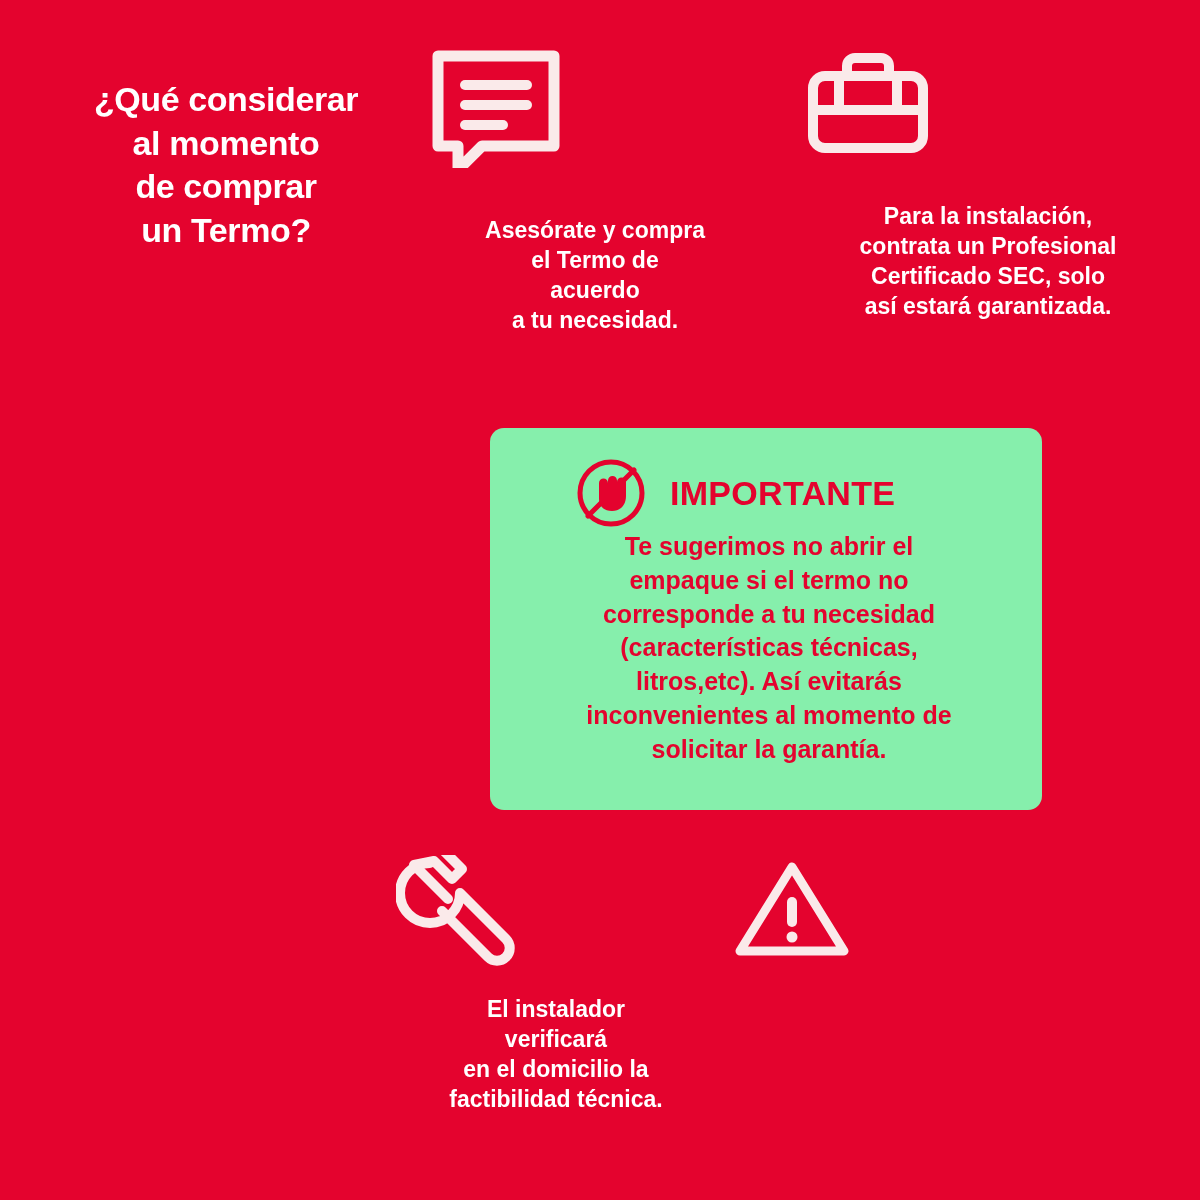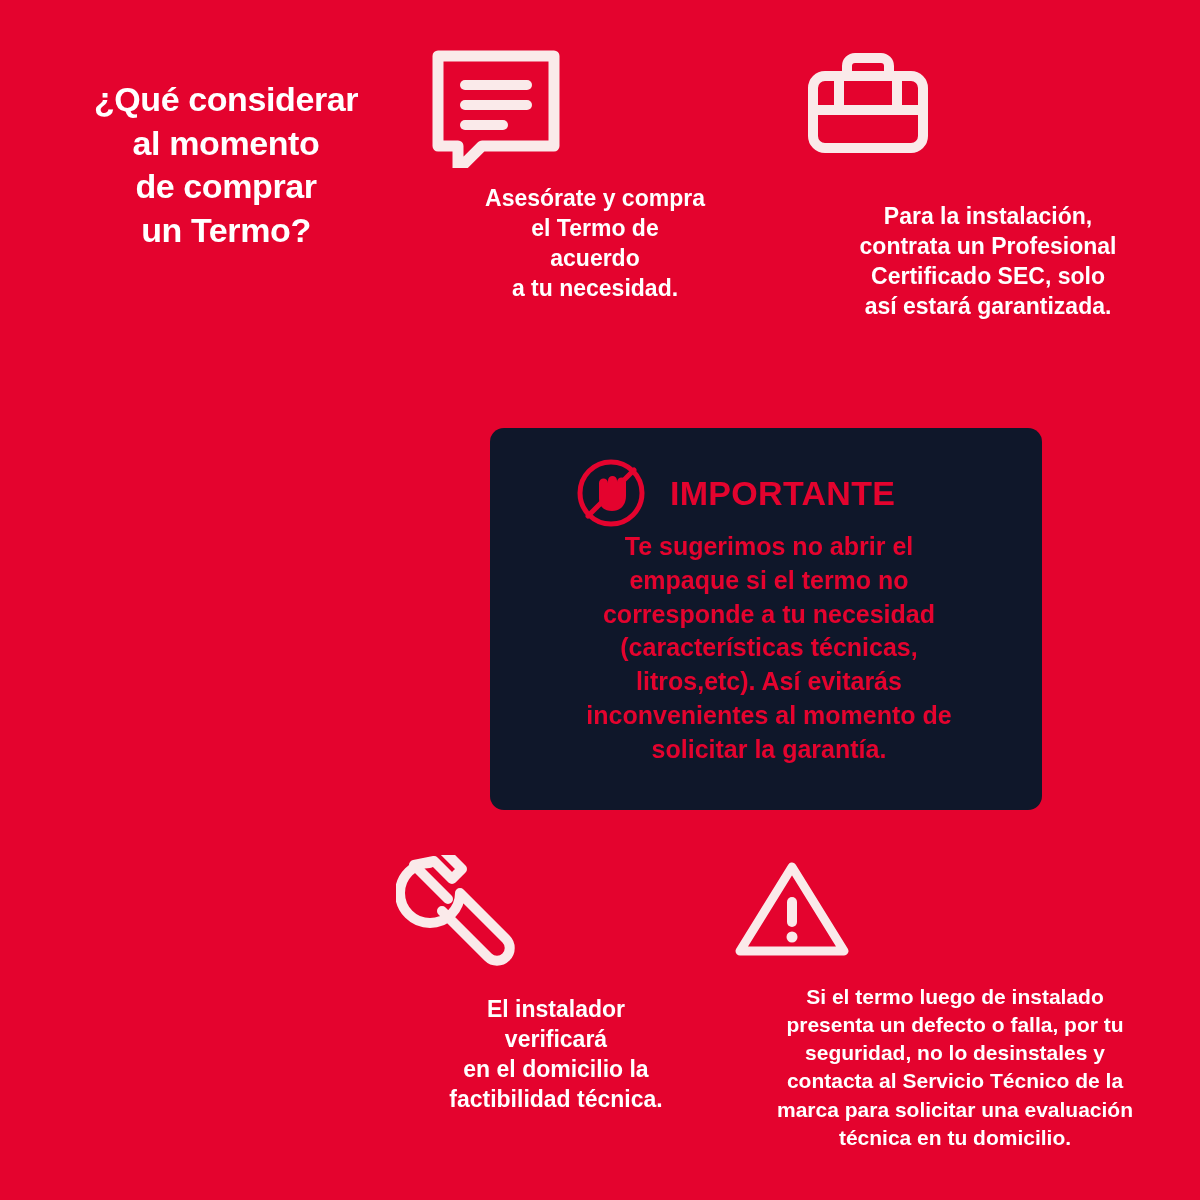--- a/index.html
+++ b/index.html
@@ -51,21 +51,21 @@
   }
 
   
   #item-advice {
     left: 430px;
     top: 48px;
     width: 330px;
   }
   #item-advice .item-text {
     font-size: 23px;
-    margin-top: 16px;
+    margin-top: 48px;
   }
 
   
   #item-install {
     left: 803px;
     top: 48px;
     width: 370px;
   }
   #item-install .item-text {
     font-size: 23px;
@@ -95,21 +95,21 @@
     line-height: 1.34;
   }
 
   
   .card {
     position: absolute;
     left: 490px;
     top: 428px;
     width: 552px;
     height: 382px;
-    background: #0f172a;
+    background: #86efac;
     border-radius: 14px;
     box-sizing: border-box;
     padding: 28px 34px 24px 40px;
   }
   .card-head {
     display: flex;
     align-items: center;
     gap: 22px;
     padding-left: 44px;
   }
@@ -204,21 +204,15 @@
   </div>
 
   <div class="item" id="item-fault">
     <span class="icon-wrap">
       <svg width="124" height="106" viewBox="0 0 124 106" fill="none">
         <path d="M62 12 L114 96 H10 Z" stroke="#FAEAEA" stroke-width="9" stroke-linejoin="round" fill="none"></path>
         <rect x="57" y="42" width="10" height="30" rx="5" fill="#FAEAEA"></rect>
         <circle cx="62" cy="82" r="5.5" fill="#FAEAEA"></circle>
       </svg>
     </span>
-    <div class="item-text">Si el termo luego de instalado
-presenta un defecto o falla, por tu
-seguridad, no lo desinstales y
-contacta al Servicio Técnico de la
-marca para solicitar una evaluación
-técnica en tu domicilio.</div>
   </div>
 
 </div>
 
 </body></html>

